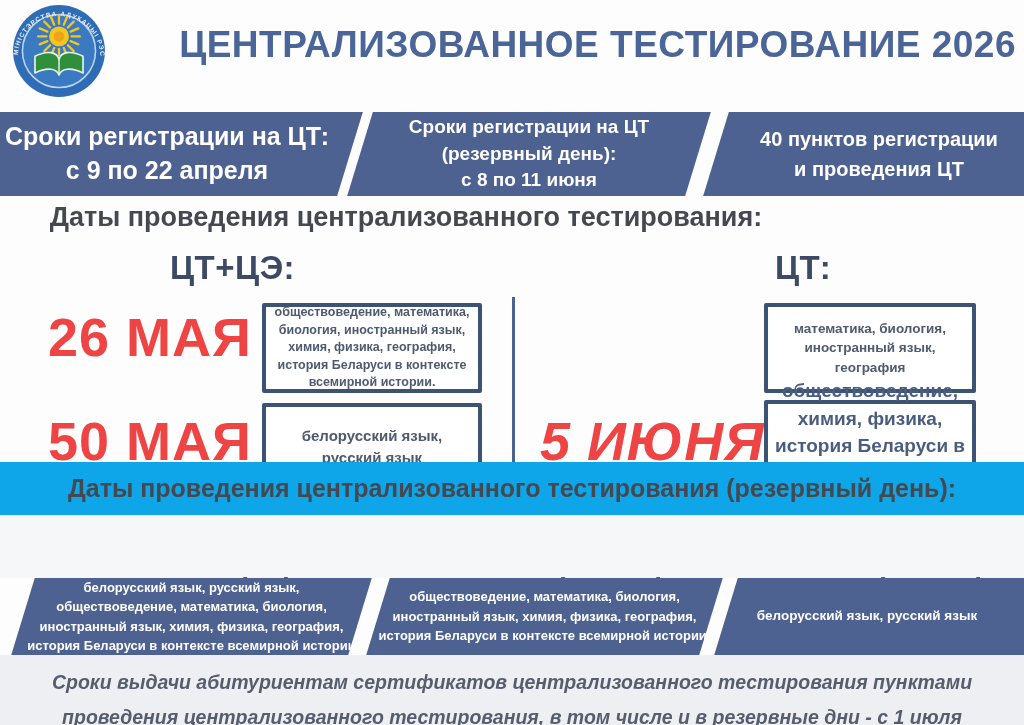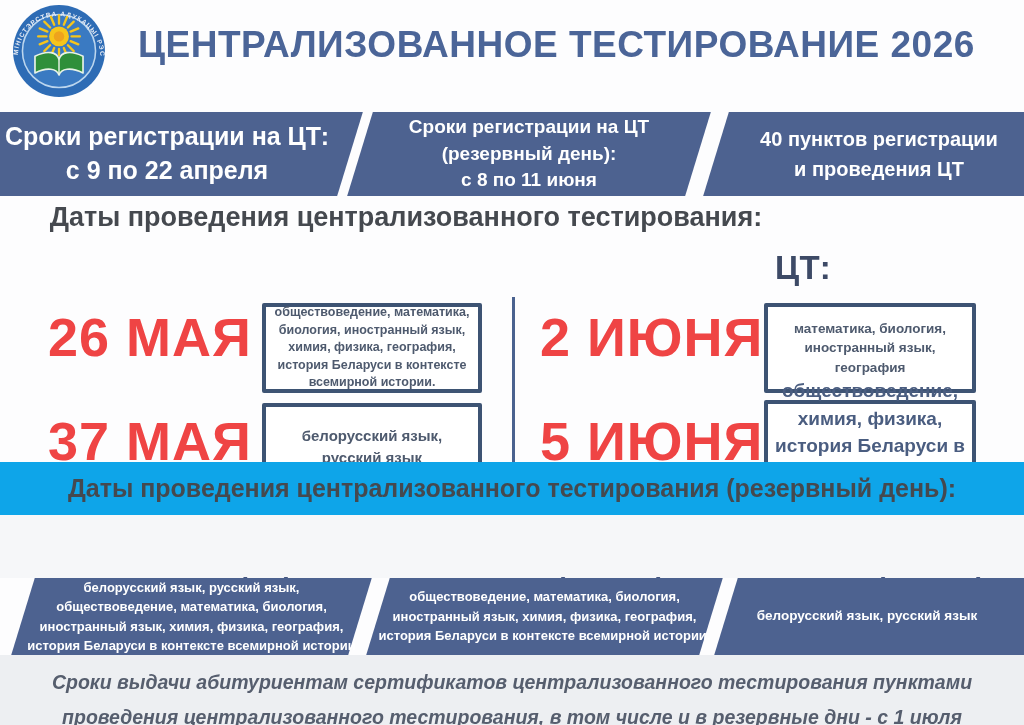--- a/index.html
+++ b/index.html
@@ -7,21 +7,21 @@
     position:relative;width:1024px;height:725px;overflow:hidden;
     background:#f6f7f9;font-family:"Liberation Sans",sans-serif;
     -webkit-font-smoothing:antialiased;
   }
   .panel-top{position:absolute;left:0;top:0;width:1024px;height:112px;background:#fdfdfe;}
   .panel-mid{position:absolute;left:0;top:196px;width:1024px;height:294px;background:#fdfdfe;}
 
   
   .logo{position:absolute;left:12px;top:4px;width:94px;height:94px;}
   .title{
-    position:absolute;left:138px;right:8px;top:24px;text-align:left;
+    position:absolute;left:138px;right:8px;top:24px;text-align:right;
     font-size:37px;font-weight:bold;letter-spacing:.5px;color:#4b6598;white-space:nowrap;
   }
 
   
   .banners{position:absolute;left:0;top:112px;width:1024px;height:84px;background:#fdfdfe;overflow:hidden;}
   .banner{position:absolute;top:0;bottom:0;background:#4d6290;transform:skewX(-17deg);}
   .banner .inner{
     transform:skewX(17deg);height:100%;display:flex;flex-direction:column;
     justify-content:center;align-items:center;color:#fff;font-weight:bold;text-align:center;
   }
@@ -46,21 +46,21 @@
     position:absolute;font-size:54px;font-weight:bold;letter-spacing:1px;color:#ef4444;white-space:nowrap;
   }
   .subj-box{
     position:absolute;background:#fff;border:4px solid #3d5373;border-radius:2px;
     display:flex;align-items:center;justify-content:center;box-sizing:border-box;
     text-align:center;font-weight:bold;color:#4e5a6e;
   }
   .date-26{left:48px;top:306px;}
   .date-29{left:48px;top:410px;}
   .date-2 {left:540px;top:306px;}
-  .date-5 {left:540px;top:410px;}
+  .date-5 {left:540px;top:410px;font-style:italic;}
   .box-26{left:262px;top:303px;width:220px;height:90px;font-size:12.5px;line-height:1.4;padding:2px 8px;}
   .box-29{left:262px;top:403px;width:220px;height:87px;font-size:15px;line-height:1.45;padding:2px 14px;}
   .box-2 {left:764px;top:303px;width:212px;height:90px;font-size:13.5px;line-height:1.45;padding:16px 8px;}
   .box-5 {left:764px;top:400px;width:212px;height:92px;font-size:19px;line-height:1.45;padding:2px 6px;color:#4a5d80;}
 
   
   .reserve-band{position:absolute;left:0;top:462px;width:1024px;height:53px;background:#0ea5e9;}
   .heading2{
     width:100%;text-align:center;font-size:25px;font-weight:bold;color:#45494f;line-height:53px;white-space:nowrap;
   }
@@ -144,34 +144,34 @@
     </div>
     <div class="banner banner3">
       <div class="inner">
         <span>40 пунктов регистрации</span>
         <span>и проведения ЦТ</span>
       </div>
     </div>
   </div>
 
   <div class="heading1">Даты проведения централизованного тестирования:</div>
+  <div class="col-label left">ЦТ+ЦЭ:</div>
   <div class="col-label right">ЦТ:</div>
   <div class="divider-v"></div>
 
   <div class="big-date date-26">26 МАЯ</div>
   <div class="subj-box box-26">
     <span>обществоведение, математика, биология, иностранный язык, химия, физика, география, история Беларуси в контексте всемирной истории.</span>
   </div>
 
-  <div class="big-date date-29">37 МАЯ</div>
+  <div class="big-date date-29">50 МАЯ</div>
   <div class="subj-box box-29">
     <span>белорусский язык, русский язык</span>
   </div>
 
-  <div class="big-date date-2">2 ИЮНЯ</div>
   <div class="subj-box box-2">
     <span>математика, биология, иностранный язык, география</span>
   </div>
 
   <div class="big-date date-5">5 ИЮНЯ</div>
   <div class="subj-box box-5">
     <span>обществоведение, химия, физика, история Беларуси в контексте всемирной истории</span>
   </div>
 
   <div class="reserve-band">

